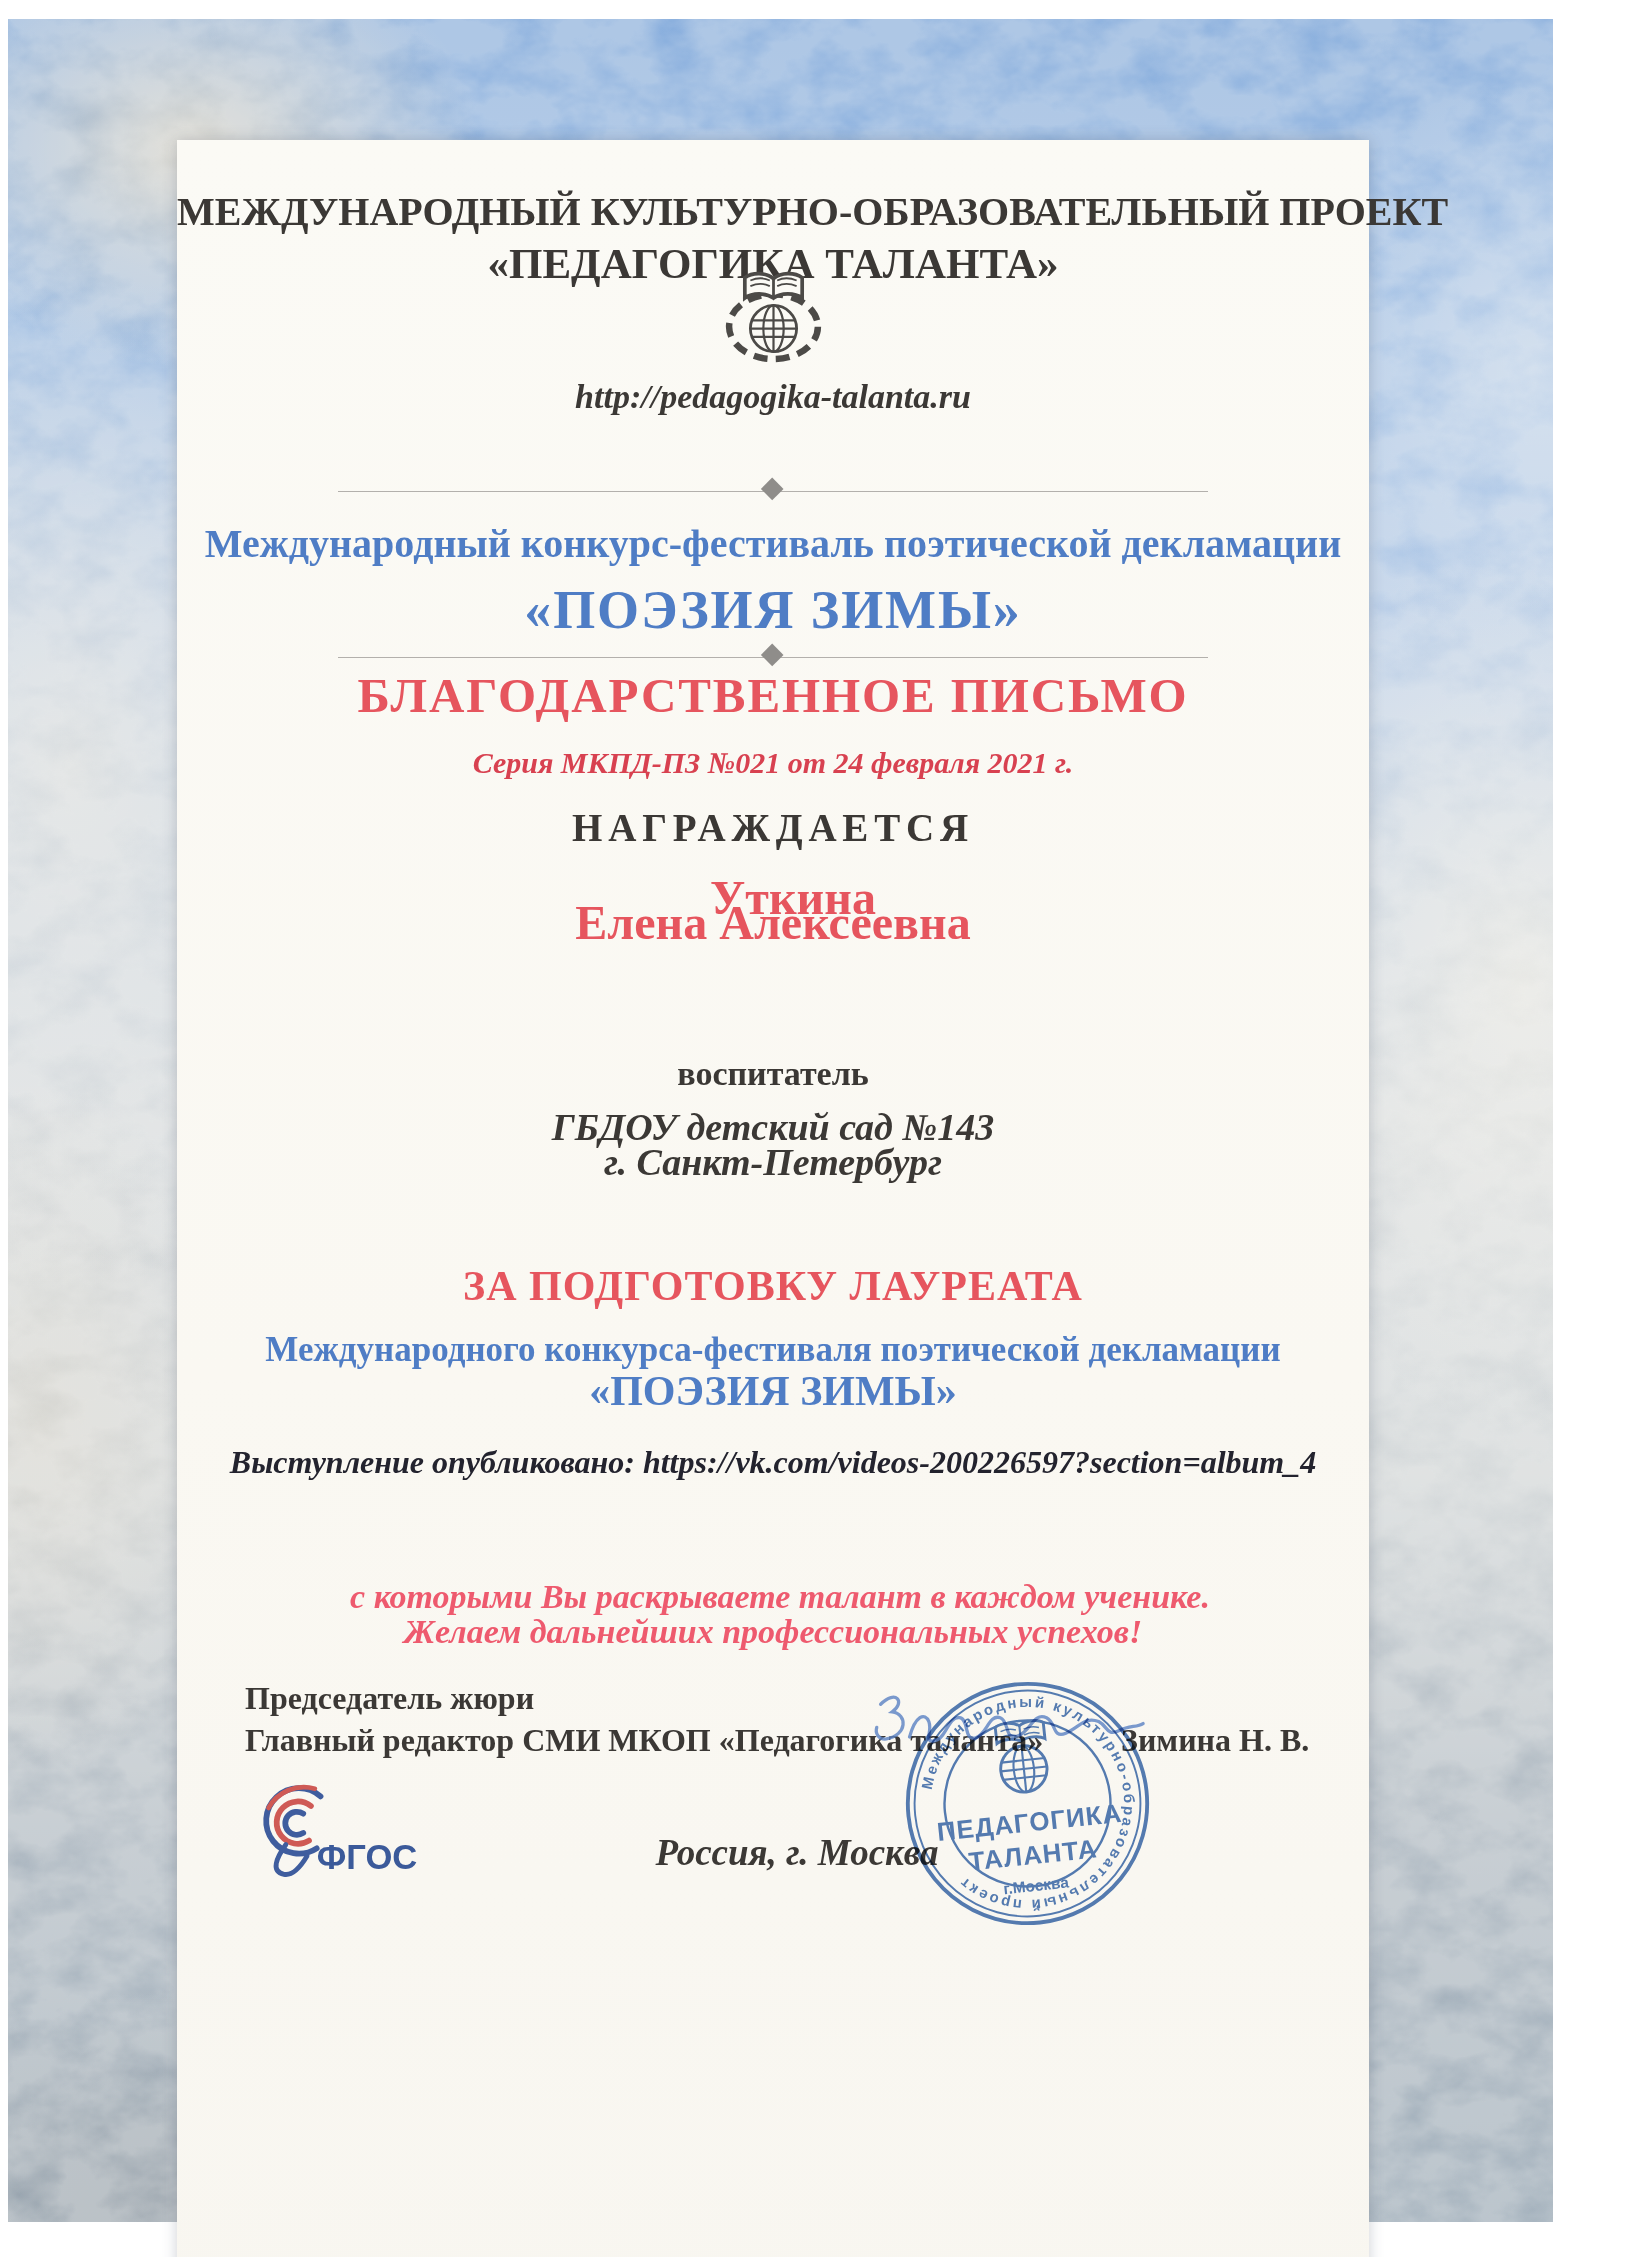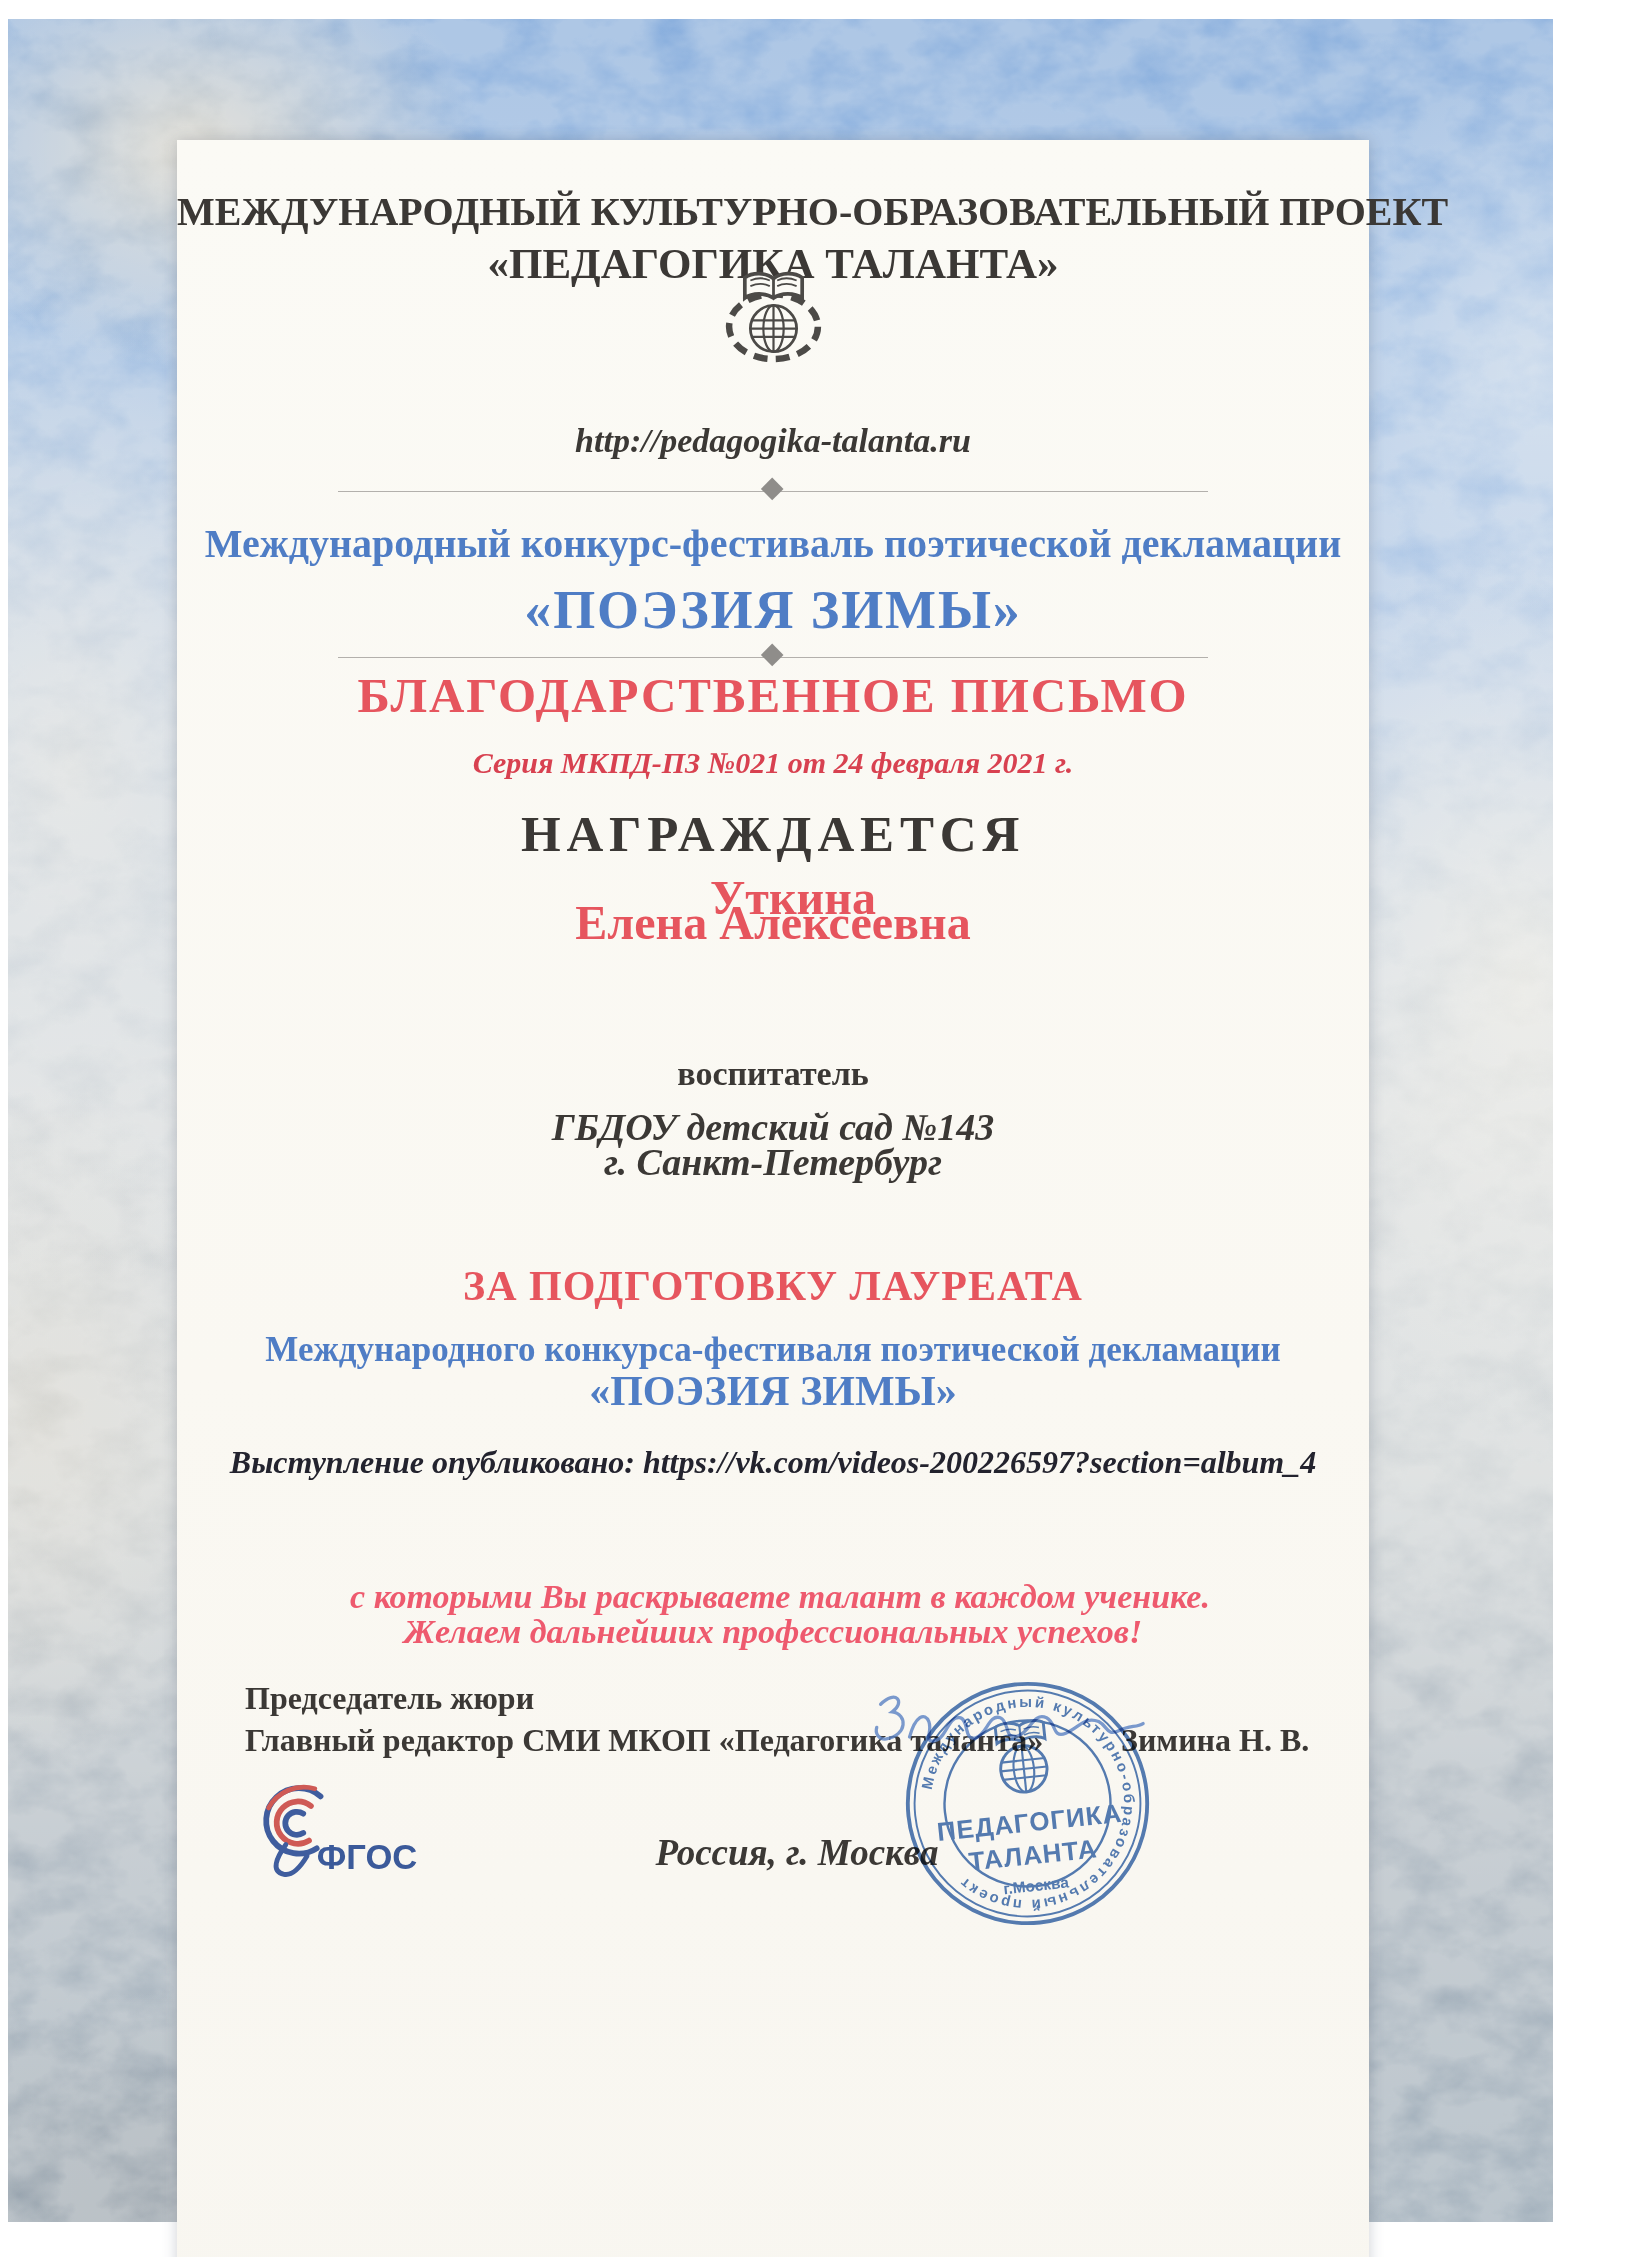--- a/index.html
+++ b/index.html
@@ -77,39 +77,39 @@
         <line x1="60" y1="39" x2="60" y2="89" stroke-width="2.4"></line>
         <line x1="36.5" y1="55" x2="83.5" y2="55" stroke-width="2.4"></line>
         <line x1="36.5" y1="73" x2="83.5" y2="73" stroke-width="2.4"></line>
         <line x1="35" y1="64" x2="85" y2="64" stroke-width="2.4"></line>
         <path d="M60 10 C52 3, 37 3, 29 9 L29 31 C37 25, 52 25, 60 31 C68 25, 83 25, 91 31 L91 9 C83 3, 68 3, 60 10 Z" stroke-width="4" fill="#fbfaf5"></path>
         <line x1="60" y1="10" x2="60" y2="31" stroke-width="3"></line>
         <path d="M35 12 C42 9,50 9,56 12 M35 18 C42 15,50 15,56 18 M64 12 C70 9,78 9,85 12 M64 18 C70 15,78 15,85 18" stroke-width="2"></path>
       </g>
     </svg>
 
-    <div class="ctr b i dark" style="top:238px;font-size:34px;margin-top:44px;">http://pedagogika-talanta.ru</div>
+    <div class="ctr b i dark" style="top:238px;font-size:34px;">http://pedagogika-talanta.ru</div>
 
     <div class="divider" style="top:340px;">
       <div class="line"></div>
         <div class="gem"></div>
     </div>
 
     <div class="ctr b blue" style="top:382px;font-size:40px;">Международный конкурс-фестиваль поэтической декламации</div>
     <div class="ctr b blue" style="top:440px;font-size:54px;letter-spacing:1.9px;">«ПОЭЗИЯ ЗИМЫ»</div>
 
     <div class="divider" style="top:506px;">
       <div class="line"></div>
         <div class="gem"></div>
     </div>
 
     <div class="ctr b red" style="top:529px;font-size:49px;letter-spacing:1.9px;">БЛАГОДАРСТВЕННОЕ ПИСЬМО</div>
     <div class="ctr b i deepred" style="top:606px;font-size:30px;">Серия МКПД-ПЗ №021 от 24 февраля 2021 г.</div>
 
-    <div class="ctr b dark" style="top:666px;font-size:51px;letter-spacing:5.8px;">НАГРАЖДАЕТСЯ</div>
+    <div class="ctr b dark" style="top:666px;font-size:39px;letter-spacing:5.8px;">НАГРАЖДАЕТСЯ</div>
 
     <div class="ctr b red" style="top:731px;font-size:48px;padding-left:40px;">Уткина</div>
     <div class="ctr b red" style="top:756px;font-size:48px;">Елена Алексеевна</div>
 
     <div class="ctr b dark" style="top:915px;font-size:34px;">воспитатель</div>
     <div class="ctr b i dark" style="top:966px;font-size:38px;">ГБДОУ детский сад №143</div>
     <div class="ctr b red" style="top:1123px;font-size:42px;letter-spacing:1px;">ЗА ПОДГОТОВКУ ЛАУРЕАТА</div>
 
     <div class="ctr b i dark" style="top:1001px;font-size:38px;">г. Санкт-Петербург</div>
     <div class="ctr b blue" style="top:1190px;font-size:35px;">Международного конкурса-фестиваля поэтической декламации</div>

